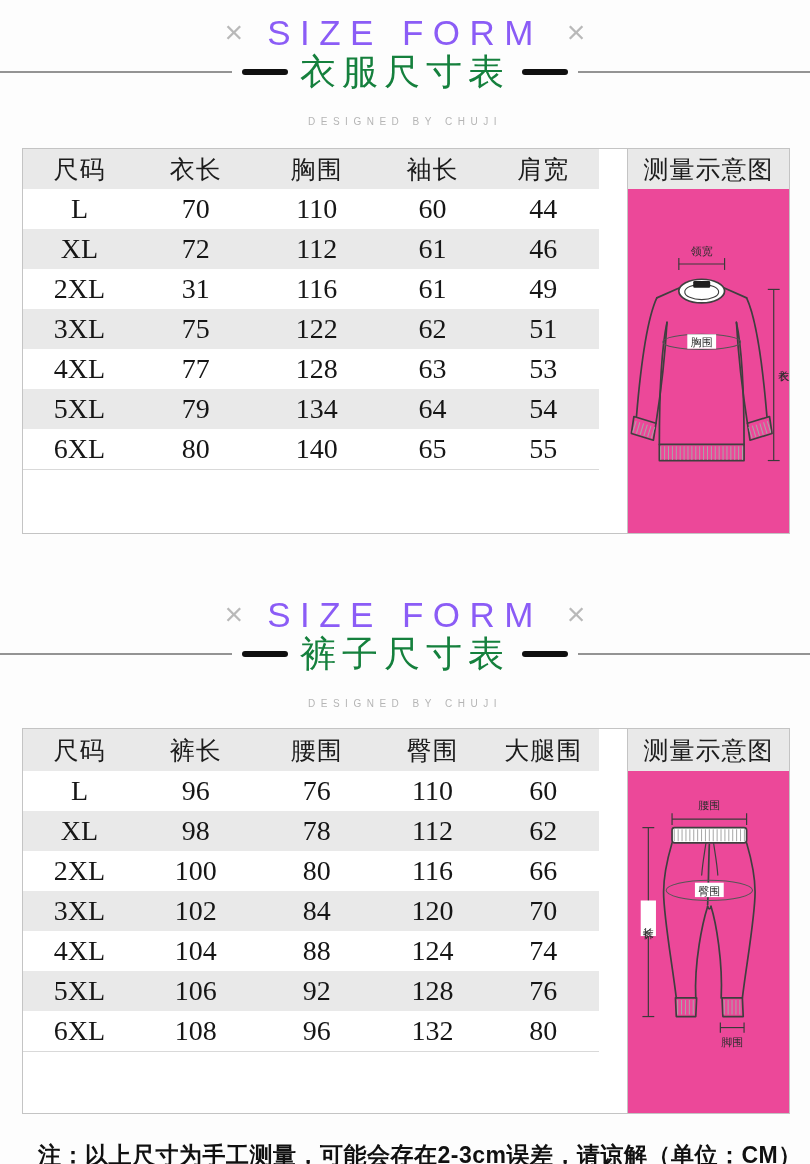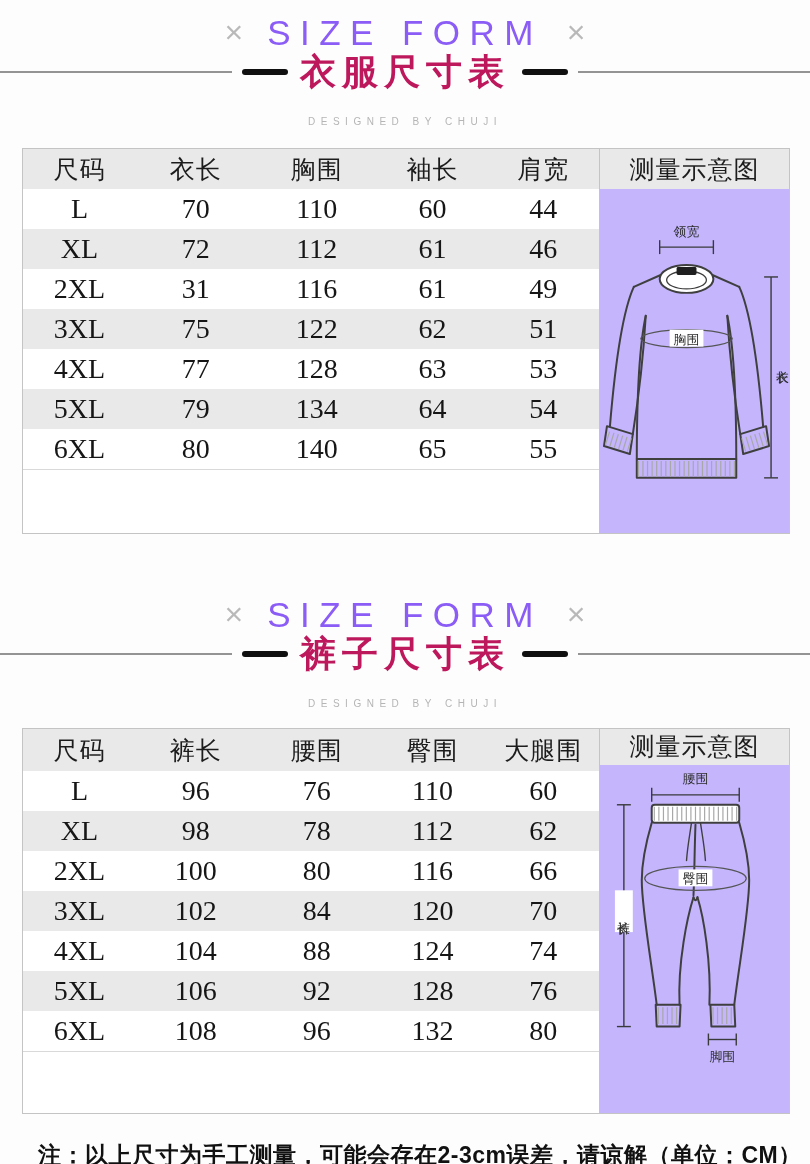--- a/index.html
+++ b/index.html
@@ -17,47 +17,47 @@
     font-family:"Liberation Sans", sans-serif;
   }
   .title-en {
     font-size:35px; letter-spacing:0.27em; font-weight:300; color:#8b5cf6;
     font-family:"Liberation Sans", sans-serif; white-space:nowrap; line-height:1;
   }
   .hdr-cn { display:flex; align-items:center; height:40px; }
   .hline { flex:1; height:2px; background:#949494; }
   .dash { width:46px; height:6px; background:#101010; border-radius:3px; margin:0 10px; flex:none; }
   .title-cn {
-    font-size:36px; font-weight:700; letter-spacing:6px; color:#be185d;
+    font-size:36px; font-weight:400; letter-spacing:6px; color:#15803d;
     font-family:"Liberation Sans", sans-serif; line-height:1; padding:0 2px; white-space:nowrap;
   }
   .designer {
     margin-top:24px; height:12px; text-align:center;
     font-size:10px; letter-spacing:0.55em; color:#b5b5b5;
     font-family:"Liberation Sans", sans-serif;
   }
   
   .size-table {
     display:flex; margin:0 20px 0 22px;
-    border:1px solid #c4c4c4; background:#ffffff;
+    border:1px solid #c4c4c4; background:#ffffff;gap:28px;
   }
   .tbl1 { margin-top:20px; height:384px; }
   .tbl2 { margin-top:18px; height:384px; }
   .left-cols { width:75.2%; display:flex; flex-direction:column; }
   .thead {
     display:grid; grid-template-columns:19.6% 20.8% 21.2% 19% 19.4%;
     background:#e9e9e9; height:40px;
   }
   .tbl2 .thead { height:42px; }
   .thead .hcell { align-self:center; text-align:center; font-size:25px; color:#1c1c1c; letter-spacing:1px; }
   .trow { display:grid; grid-template-columns:19.6% 20.8% 21.2% 19% 19.4%; height:40px; flex:none; }
   .trow:nth-child(odd) { background:#e9e9e9; }
   .cell { align-self:center; text-align:center; font-size:28px; color:#161616; }
   .filler { flex:1; border-top:1px solid #d9d9d9; background:#fff; }
-  .dg-col { flex:1; border-left:1px solid #c4c4c4; display:flex; flex-direction:column; background:#c4b5fd; }
+  .dg-col { flex:1; border-left:1px solid #c4c4c4; display:flex; flex-direction:column; background:#ec4899; }
   .dg-head { height:40px; background:#e9e9e9; display:flex; align-items:center; justify-content:center; font-size:25px; letter-spacing:1px; }
   .tbl2 .dg-head { height:42px; }
   .dg-body { flex:1; }
   .dg-body svg { width:100%; height:100%; display:block; }
   svg text { font-family:"Liberation Sans", sans-serif; fill:#2e2e2e; }
   .vtext { writing-mode:vertical-rl; text-orientation:upright; }
   
   .note {
     margin:26px 0 17px 38px; font-size:23px; font-weight:bold; color:#111;
     letter-spacing:0.5px; font-family:"Liberation Sans", sans-serif;

